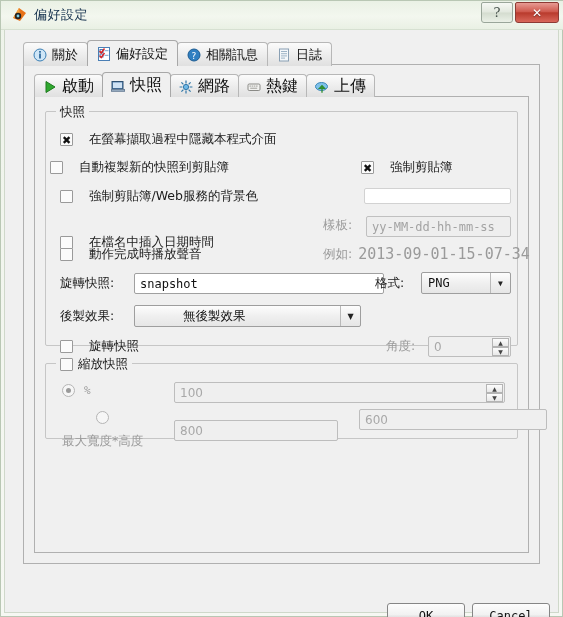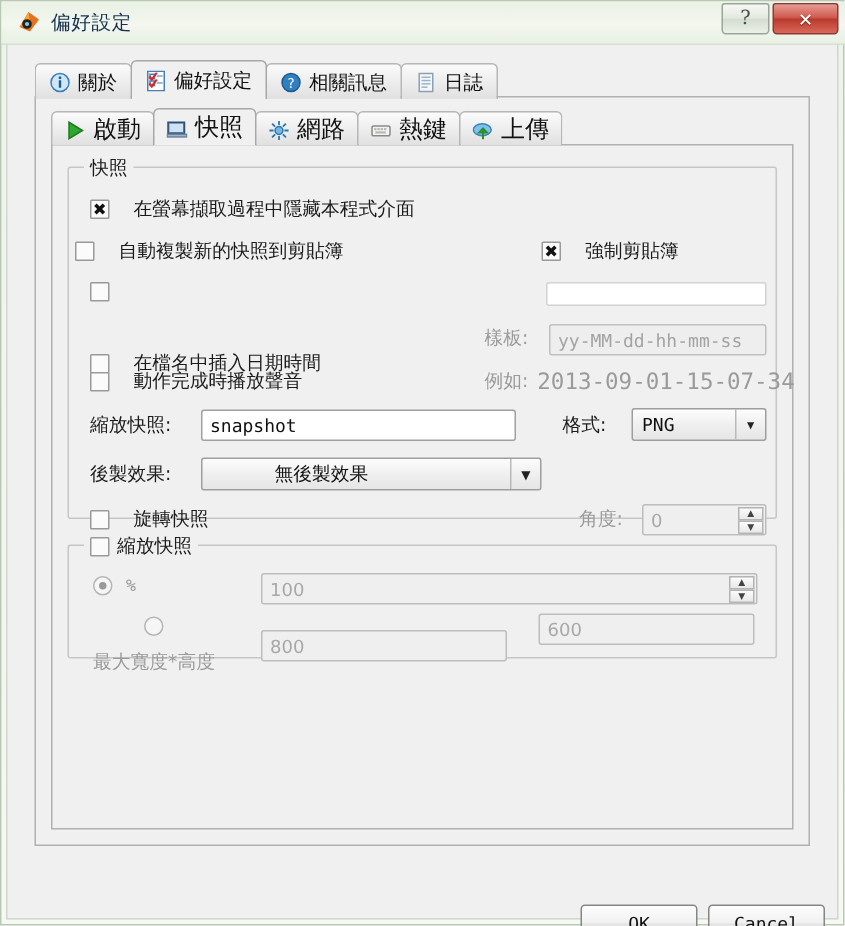--- a/index.html
+++ b/index.html
@@ -361,20 +361,21 @@
             <span class="lbl">自動複製新的快照到剪貼簿</span>
           </div>
 
           <div class="row" style="left:315px;top:47px;">
             <span class="cb checked"></span>
             <span class="lbl">強制剪貼簿</span>
           </div>
 
           <div class="row" style="left:14px;top:76px;">
             <span class="cb"></span>
+            <span class="lbl">強制剪貼簿/Web服務的背景色</span>
           </div>
 
           <div class="tf swatch" style="position:absolute;left:318px;top:76px;width:147px;height:16px;"></div>
 
           <div class="row" style="left:14px;top:106px;margin-top:16px;">
             <span class="cb"></span>
             <span class="lbl">在檔名中插入日期時間</span>
           </div>
 
           <div class="row" style="left:277px;top:105px;">
@@ -386,23 +387,23 @@
             <span class="cb"></span>
             <span class="lbl">動作完成時播放聲音</span>
           </div>
 
           <div class="row" style="left:277px;top:133px;gap:6px;">
             <span class="lbl dim">例如:</span>
             <span class="lbl dim" style="font-family:'DejaVu Sans Mono','Liberation Mono',monospace;font-size:15px;">2013-09-01-15-07-34</span>
           </div>
 
           <div class="row" style="left:14px;top:163px;">
-            <span class="lbl">縮放快照:</span>
-          </div>
-          <div class="tf" style="position:absolute;left:88px;top:161px;width:210px;">snapshot</div>
+            <span class="lbl">旋轉快照:</span>
+          </div>
+          <div class="tf" style="position:absolute;left:88px;top:161px;width:250px;">snapshot</div>
 
           <div class="row" style="left:329px;top:163px;">
             <span class="lbl">格式:</span>
           </div>
           <div class="combo" style="position:absolute;left:375px;top:160px;width:90px;">
             <span>PNG</span>
             <span class="combo-arrow">▼</span>
           </div>
 
           <div class="row" style="left:14px;top:196px;text-align:center;">
@@ -446,21 +447,21 @@
               <div>▲</div>
               <div>▼</div>
             </span>
           </div>
 
           <div class="row" style="left:16px;top:47px;gap:9px;flex-direction:column;">
             <span class="radio"></span>
             <span class="lbl dim">最大寬度*高度</span>
           </div>
           <div class="tf dis-light" style="position:absolute;left:128px;top:56px;width:164px;">800</div>
-          <div class="tf dis-light" style="position:absolute;left:313px;top:45px;width:144px;">600</div>
+          <div class="tf dis-light" style="position:absolute;left:313px;top:45px;width:188px;">600</div>
         </div>
 
       </div>
     </div>
 
     <div class="btn" style="position:absolute;left:382px;top:573px;width:78px;">OK</div>
     <div class="btn" style="position:absolute;left:467px;top:573px;width:78px;">Cancel</div>
 
   </div>
 </div>

